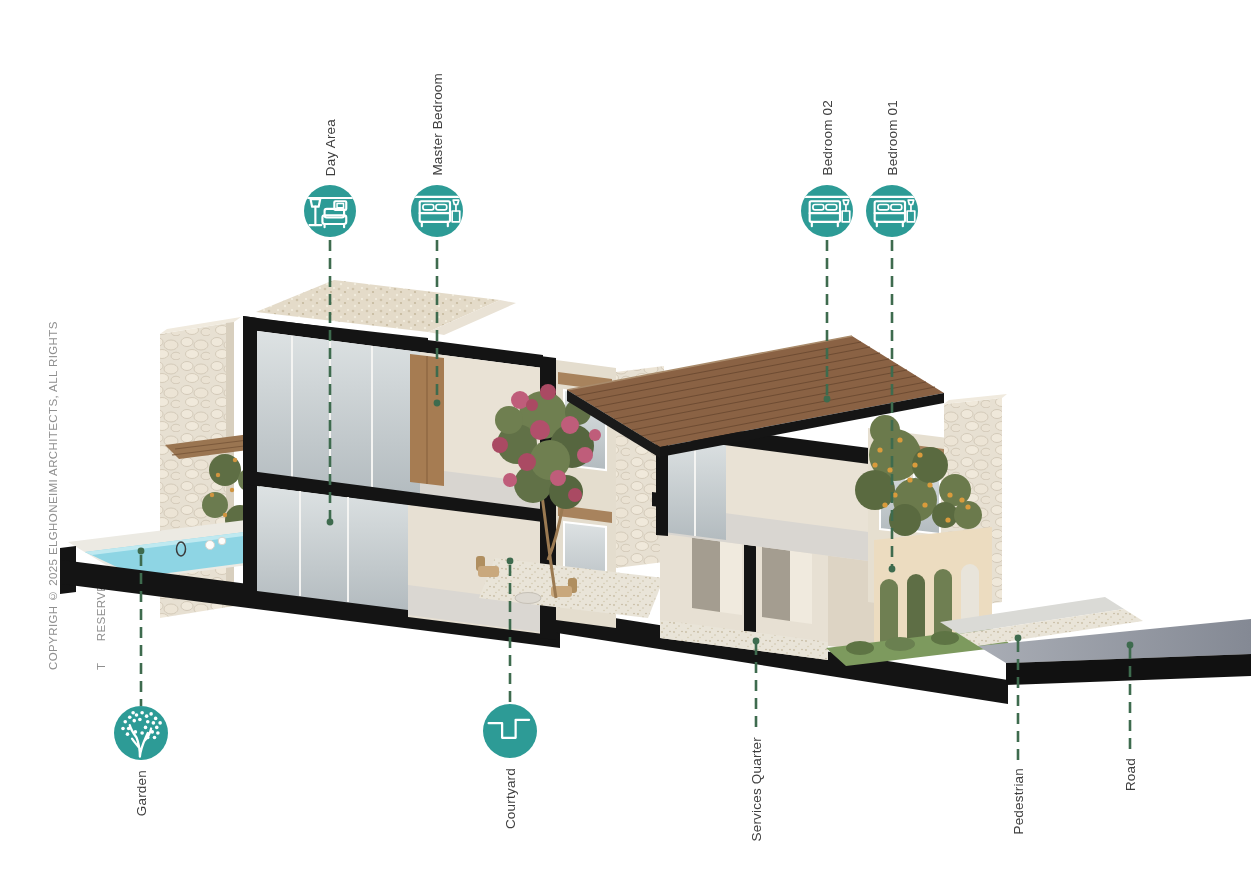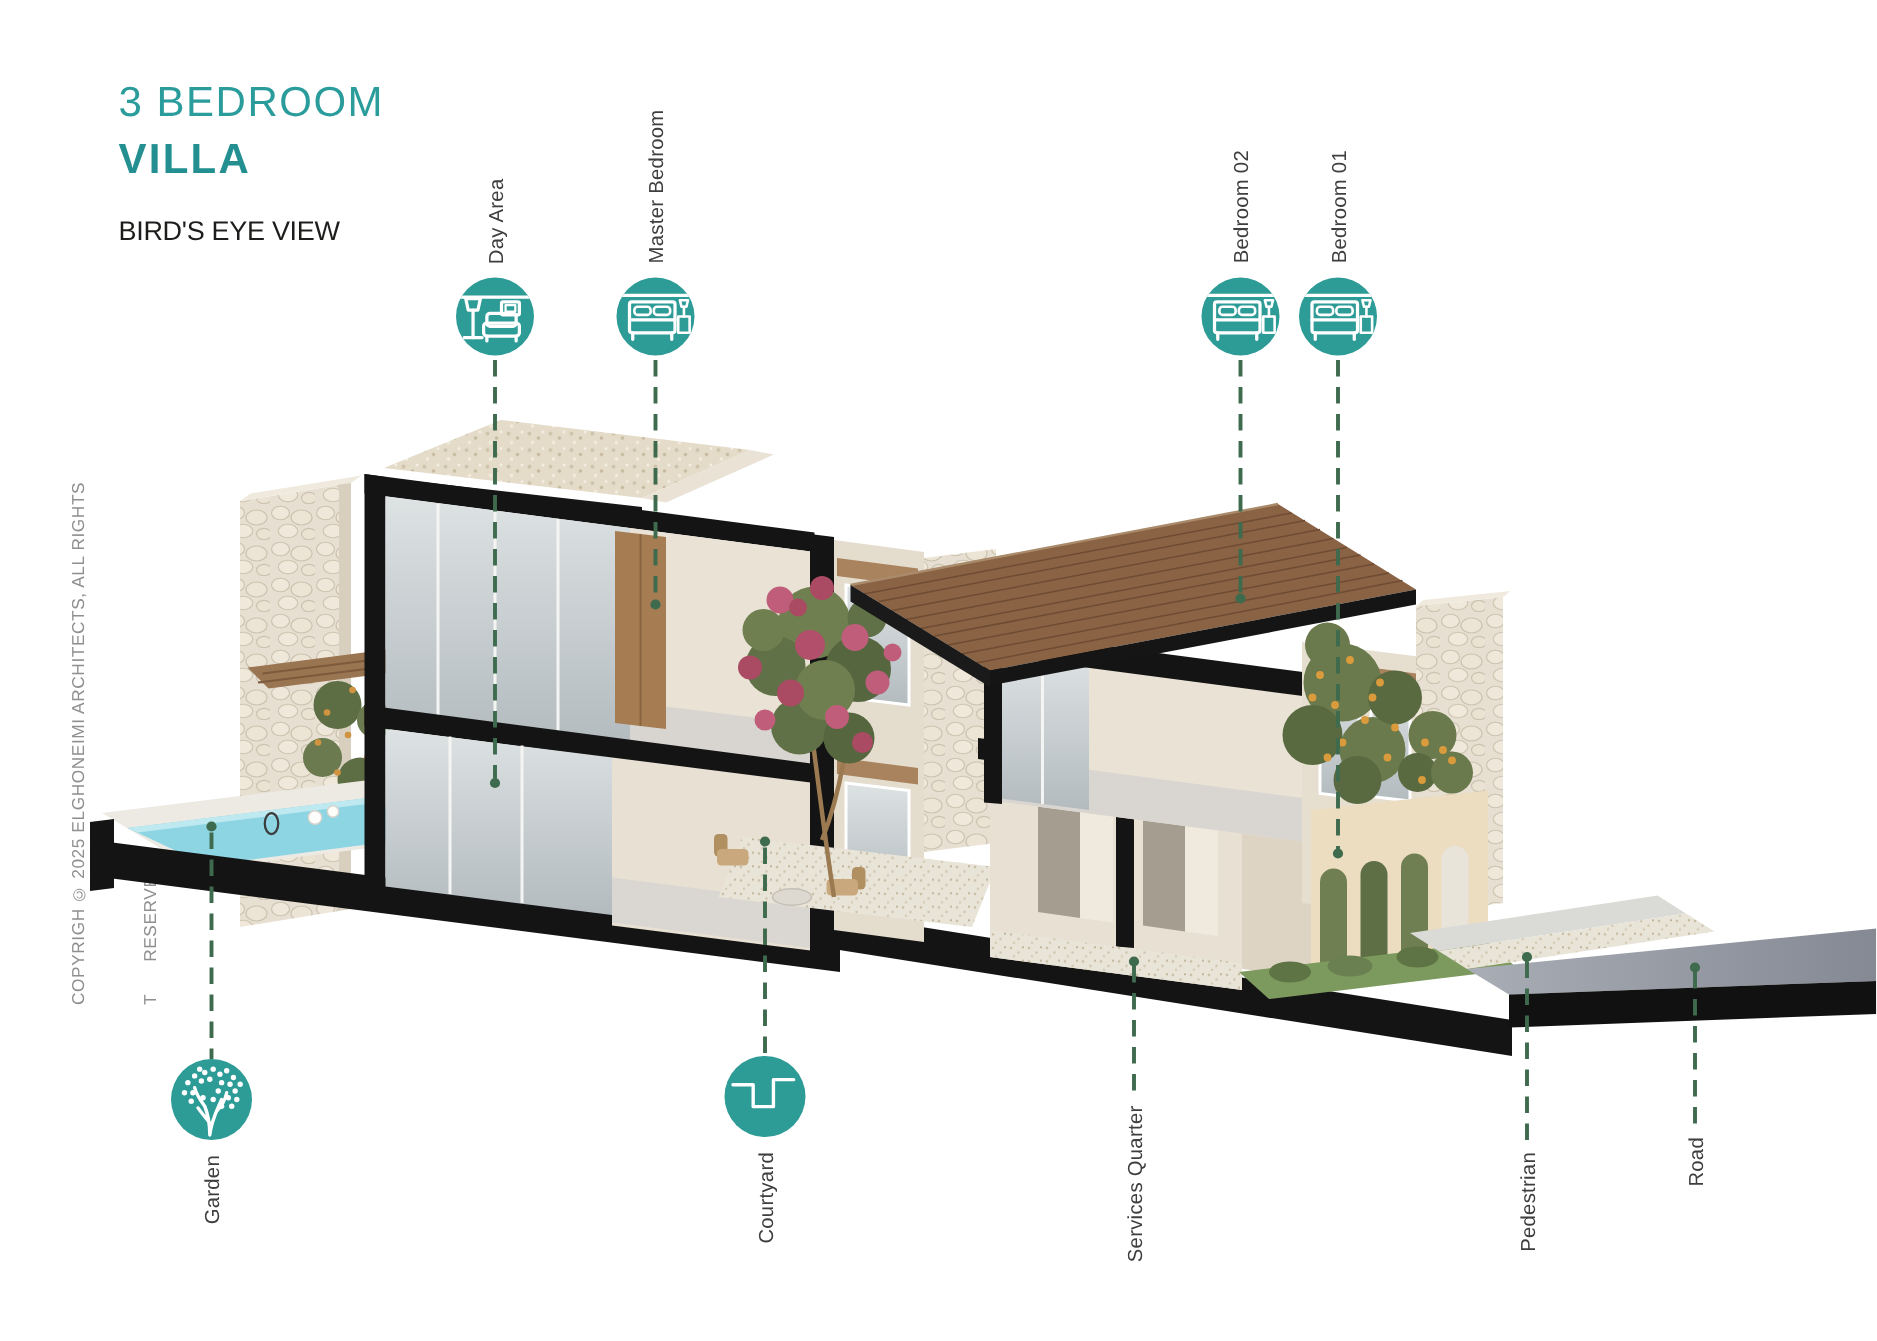--- a/index.html
+++ b/index.html
@@ -26,25 +26,20 @@
   .co-bottom .vtext{margin-top:10px;}
   .co-circle svg{width:100%;height:100%;}
   .glyph{stroke:#ffffff;stroke-width:2;fill:none;stroke-linecap:round;stroke-linejoin:round;}
   #illustration{position:absolute;left:0;top:0;width:1251px;height:894px;}
 </style>
 </head>
 <body>
 
 <div id="page">
 
-  <div id="heading">
-    <div class="h-line1">3 BEDROOM</div>
-    <div class="h-line2">VILLA</div>
-    <div class="h-sub">BIRD'S EYE VIEW</div>
-  </div>
 
   <div id="copyright">
     <span style="display:block">COPYRIGH © 2025 ELGHONEIMI ARCHITECTS, ALL RIGHTS</span>
     <span style="display:block">T      RESERVED</span>
   </div>
 
   <svg id="illustration" viewBox="0 0 1251 894">
     <defs>
       <pattern id="stoneP" width="30" height="24" patternUnits="userSpaceOnUse">
         <rect width="30" height="24" fill="#e7e0d2"></rect>

